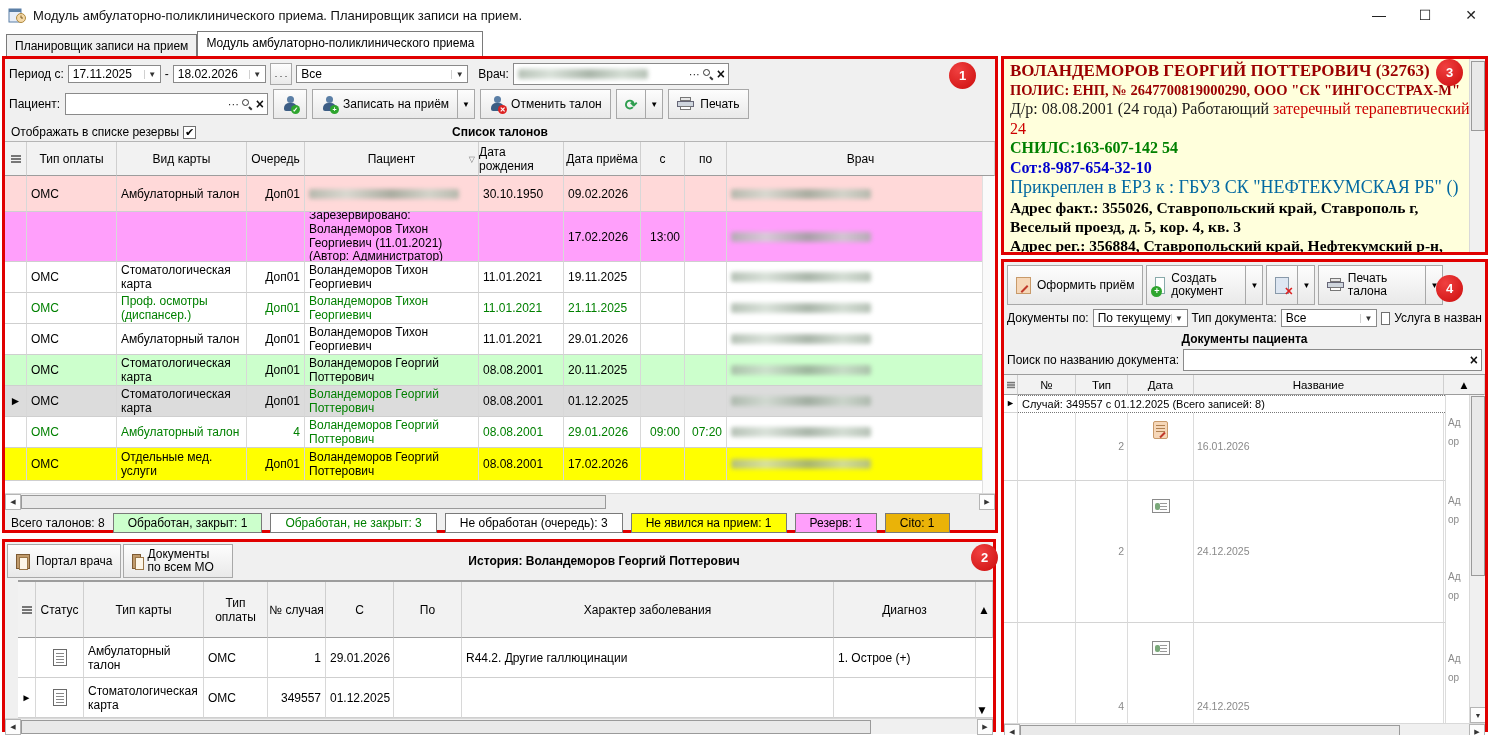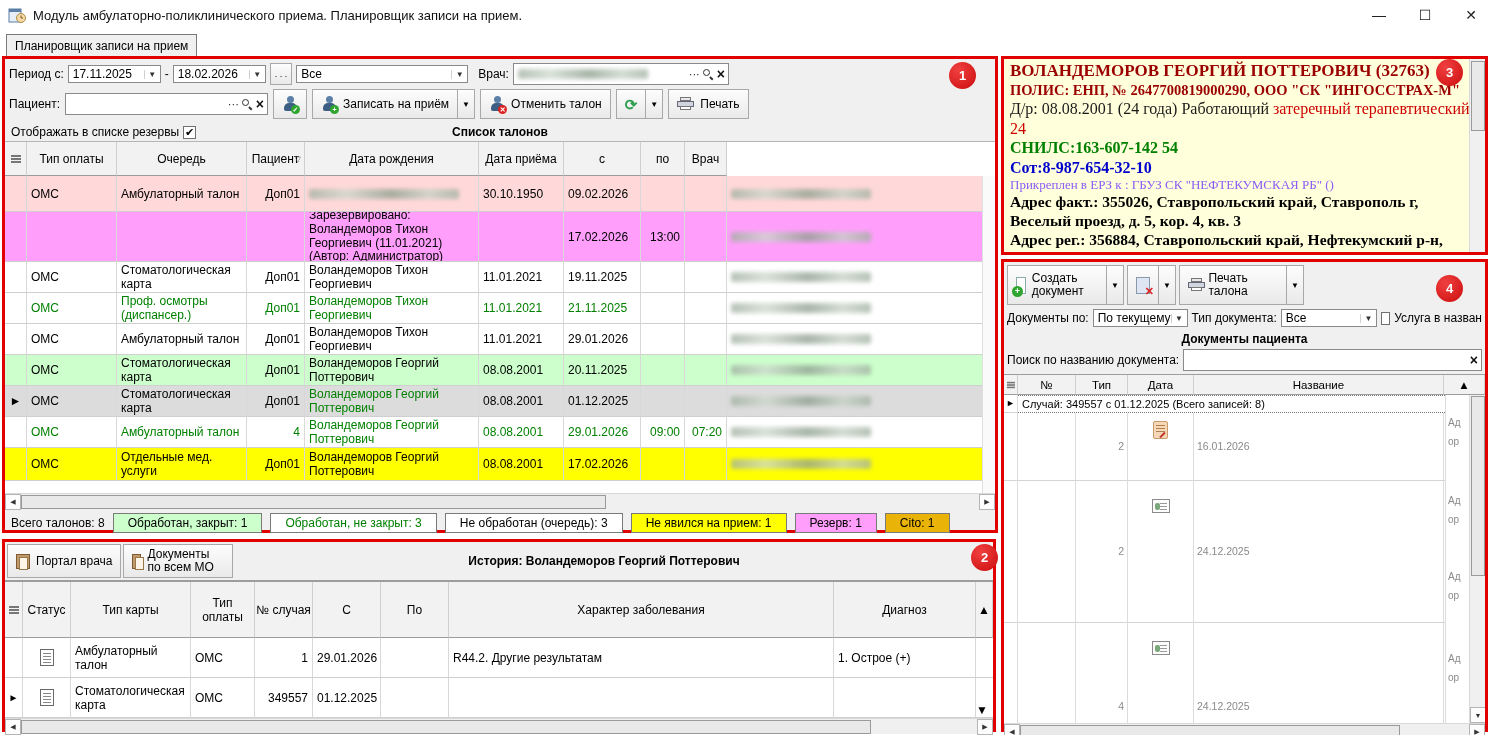--- a/index.html
+++ b/index.html
@@ -64,35 +64,35 @@
   .txt-green { color:#008000; }
   .sel-arrow { color:#000; font-size:10px; justify-content:center; }
   .t1-vstrip { position:absolute; top:34px; right:0; bottom:0; width:13px; background:#fafafa; border-left:1px solid #e0e0e0; }
   .p1-footer { display:flex; align-items:center; gap:8px; padding:4px 6px; }
   .legend-badge { border:1px solid #7a7a7a; padding:2px 14px; font-size:12px; background:#fff; }
 
   
   .p2-toolbar { display:flex; align-items:stretch; gap:2px; padding:2px; position:relative; height:38px; }
   .p2-title { position:absolute; left:230px; right:20px; top:0; bottom:0; display:flex; align-items:center; justify-content:center; font-weight:bold; }
   .grid2 { display:grid; grid-template-columns:18px 48px 120px 64px 58px 68px 68px 1fr 142px 17px; }
-  .t2 { background:#fff; border-top:2px solid #9d9d9d; }
+  .t2 { background:#fff; border-top:2px solid #9d9d9d;margin-left:13px; }
   .t2 .hcell { background:#f2f2f2; border-right:1px solid #cfcfcf; border-bottom:1px solid #9d9d9d; display:flex; align-items:center; justify-content:center; text-align:center; height:56px; }
   .t2 .cell { border-right:1px solid #d8d8d8; border-bottom:1px solid #cfcfcf; padding:2px 4px; display:flex; align-items:center; height:40px; overflow:hidden; }
   .doc-sheet { width:14px; height:17px; background:#fff; border:1px solid #6a6a6a; position:relative; }
   .doc-sheet:before { content:""; position:absolute; left:2px; right:2px; top:3px; height:1px; background:#888; box-shadow:0 3px 0 #888, 0 6px 0 #888, 0 9px 0 #888; }
 
   
   .p3-body { font-family:"Liberation Serif", serif; padding:2px 6px; line-height:1.22; position:relative; height:100%; overflow:hidden; }
   .p3-name  { color:#9b0000; font-weight:bold; font-size:17px; }
   .p3-polis { color:#9b0000; font-weight:bold; font-size:14.5px; }
   .p3-dob   { color:#1a1a1a; font-size:16px; }
   .p3-site  { color:#cc0000; }
   .p3-snils { color:#008000; font-weight:bold; font-size:16px; }
   .p3-phone { color:#0000cc; font-weight:bold; font-size:16px; }
-  .p3-attach{ color:#8b5cf6; font-size:13px;font-family:Liberation Serif, serif; }
+  .p3-attach{ color:#0369a1; font-size:18px;font-family:Liberation Serif, serif; }
   .p3-addr  { color:#000; font-weight:bold; font-size:15.5px; }
   .p3-scroll { position:absolute; right:0; top:0; bottom:0; }
 
   
   .p4-toolbar { display:flex; align-items:stretch; gap:3px; padding:3px; height:46px; }
   .p4-toolbar .btn { font-size:12px; }
   .two-line { white-space:normal; text-align:left; line-height:1.1; }
   .p4-filters { display:flex; align-items:center; gap:4px; padding:1px 3px 3px; white-space:nowrap; overflow:hidden; }
   .p4-title { text-align:center; font-weight:bold; padding:2px 0; }
   .p4-search { display:flex; align-items:center; gap:4px; padding:1px 3px 3px; }
@@ -150,20 +150,21 @@
   <span class="title-text">Модуль амбулаторно-поликлинического приема. Планировщик записи на прием.</span>
   <div class="win-controls">
     <div class="win-btn">—</div>
     <div class="win-btn">☐</div>
     <div class="win-btn">✕</div>
   </div>
 </div>
 
 <div class="tabstrip">
   <div class="tab">Планировщик записи на прием</div>
+  <div class="tab active">Модуль амбулаторно-поликлинического приема</div>
 </div>
 
 <div class="panel" id="panel1">
   <div class="p1-filters">
     <span>Период с:</span>
     <div class="combo" style="width:93px">
       <span>17.11.2025</span>
         <span class="caret">▼</span>
     </div>
     <span>-</span>
@@ -247,20 +248,21 @@
     <span class="checkbox" style="order:2;margin-left:4px">✔</span>
     <span style="order:1;position:relative;z-index:2">Отображать в списке резервы</span>
   </div>
 
   <div class="t1" style="height:352px; overflow:hidden">
     <div class="grid1">
       <div class="hcell">
           <span class="hamb"></span>
         </div>
       <div class="hcell">Тип оплаты</div>
+      <div class="hcell">Вид карты</div>
       <div class="hcell">Очередь</div>
       <div class="hcell">
           <span>Пациент</span>
           <span class="sortmark">▽</span>
         </div>
       <div class="hcell">Дата рождения</div>
       <div class="hcell">Дата приёма</div>
       <div class="hcell">с</div>
       <div class="hcell">по</div>
       <div class="hcell">Врач</div>
@@ -455,21 +457,21 @@
     <div class="grid2">
       <div class="cell"></div>
       <div class="cell" style="justify-content:center">
           <span class="doc-sheet"></span>
         </div>
       <div class="cell">Амбулаторный талон</div>
       <div class="cell">ОМС</div>
       <div class="cell num" style="justify-content:flex-end">1</div>
       <div class="cell">29.01.2026</div>
       <div class="cell"></div>
-      <div class="cell">R44.2. Другие результатам</div>
+      <div class="cell">R44.2. Другие галлюцинации</div>
       <div class="cell">1. Острое (+)</div>
       <div class="cell" style="border-right:none"></div>
     </div>
     <div class="grid2">
       <div class="cell sel-arrow" style="justify-content:center">►</div>
       <div class="cell" style="justify-content:center">
           <span class="doc-sheet"></span>
         </div>
       <div class="cell">Стоматологическая карта</div>
       <div class="cell">ОМС</div>
@@ -505,20 +507,24 @@
     <div class="p3-addr">Адрес факт.: 355026, Ставропольский край, Ставрополь г, Веселый проезд, д. 5, кор. 4, кв. 3</div>
     <div class="p3-addr">Адрес рег.: 356884, Ставропольский край, Нефтекумский р-н, Нефтекумск г, Мира ул, д. 1, кор. 2, кв. 3</div>
     <div class="p3-scroll vscroll" style="height:100%">
       <div class="vthumb" style="height:70px;margin-top:2px"></div>
     </div>
   </div>
 </div>
 
 <div class="panel" id="panel4">
   <div class="p4-toolbar">
+    <div class="btn">
+      <span class="i-note-edit"></span>
+      <span>Оформить приём</span>
+    </div>
     <div style="display:flex">
       <div class="btn two-line" style="width:100px">
         <span class="i-docplus">
             <span class="plus">+</span>
           </span>
         <span>Создать документ</span>
       </div>
       <div class="split-caret">▼</div>
     </div>
     <div style="display:flex">

